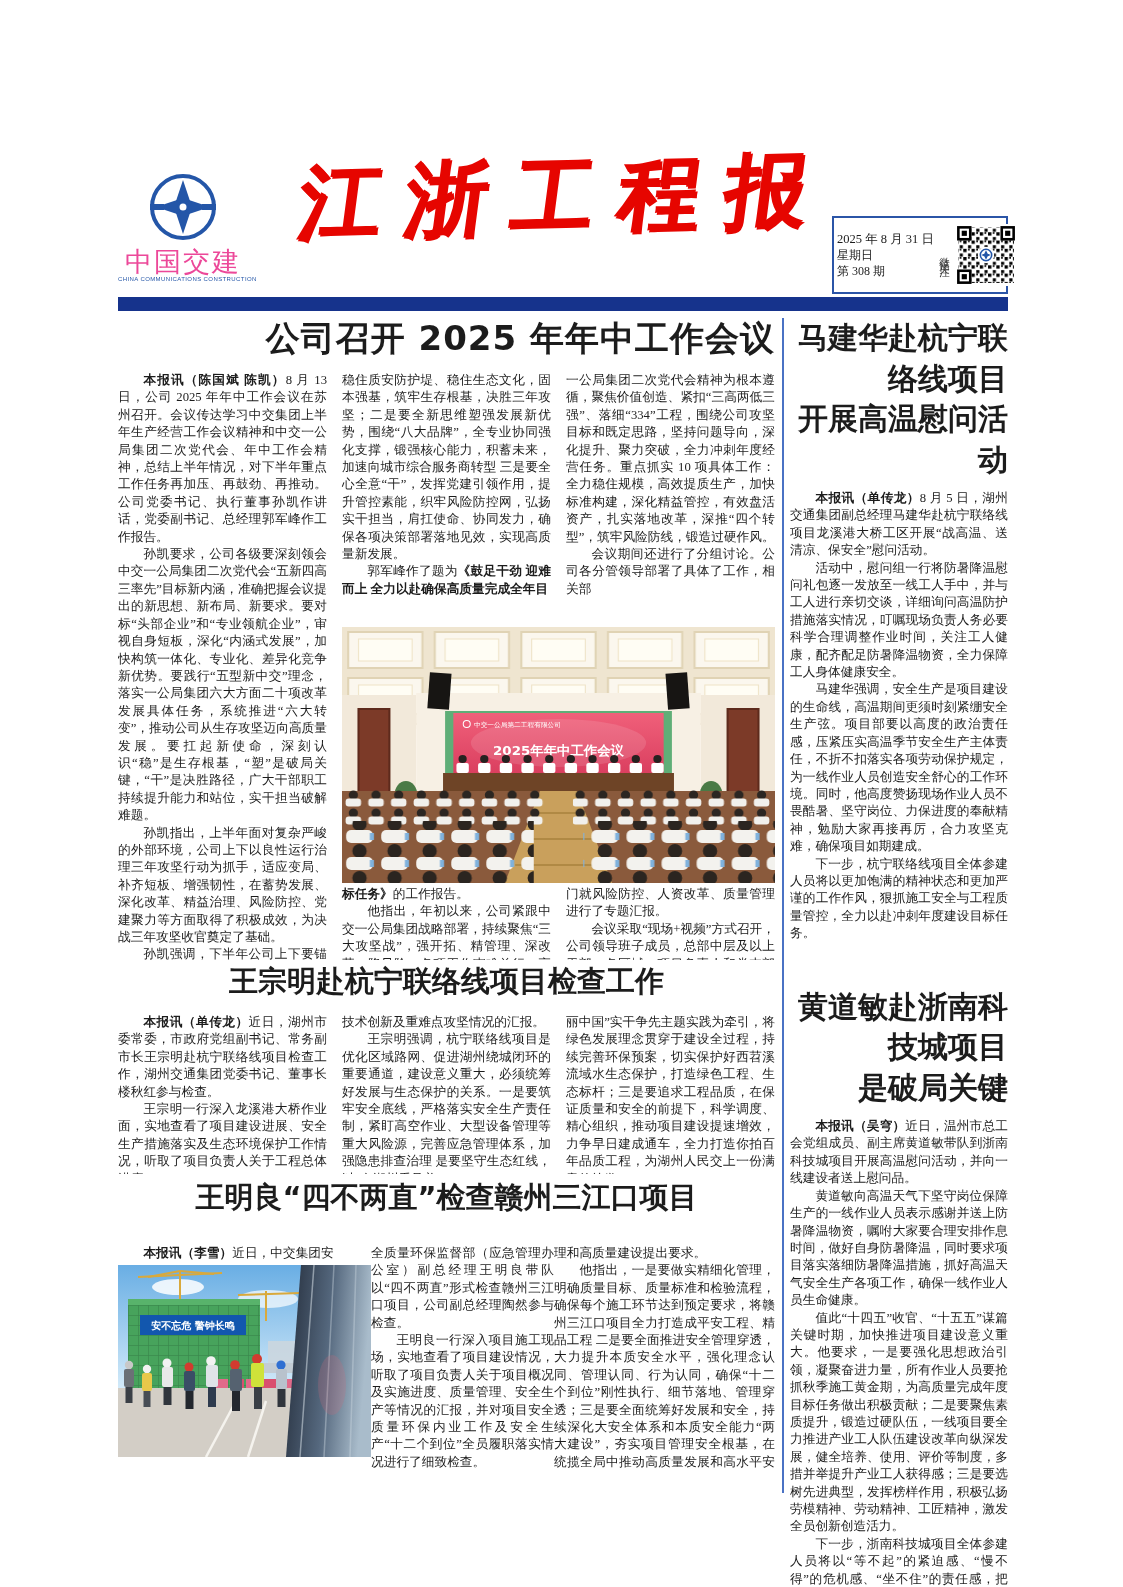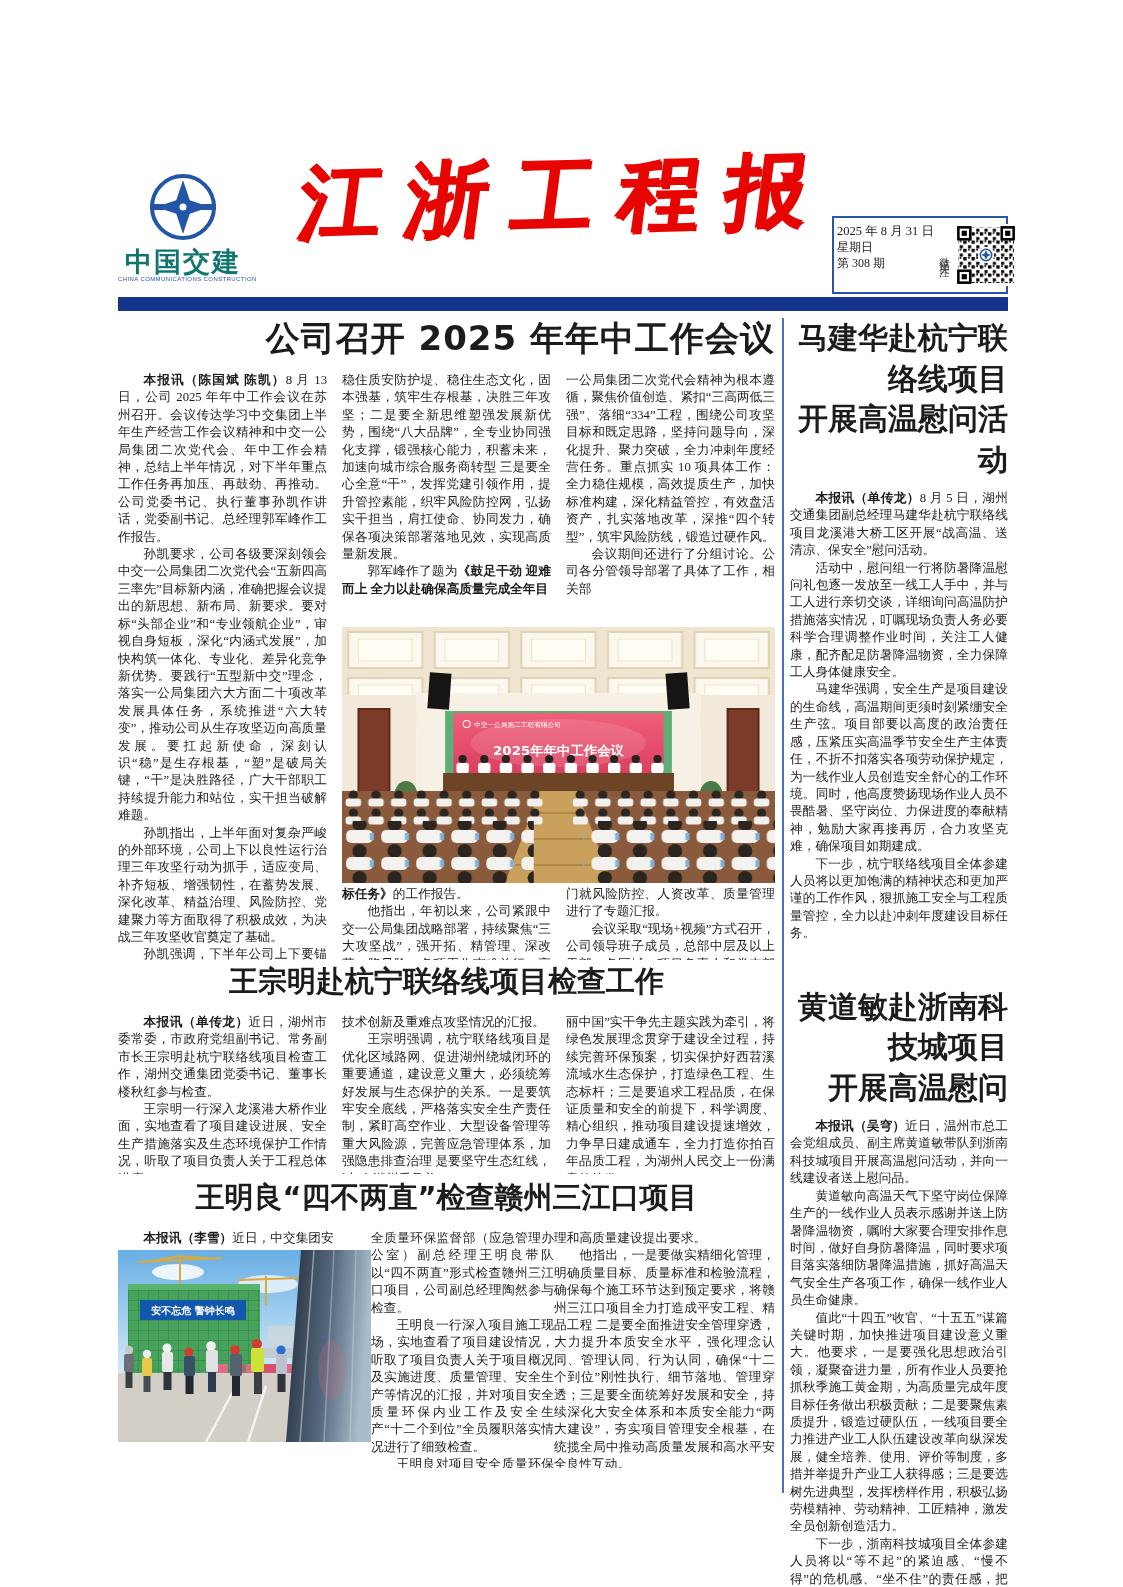--- a/index.html
+++ b/index.html
@@ -1,28 +1,28 @@
 <!DOCTYPE html>
 <html><head>
 <meta charset="utf-8">
 <style>
   html,body{margin:0;padding:0;background:#e9e9e9;}
   .page{position:relative;width:1123px;height:1587px;background:#ffffff;margin:0 auto;overflow:hidden;
         font-family:"Liberation Serif","DejaVu Serif",serif;color:#1c1c1c;}
   
   .logo-block{position:absolute;left:118px;top:168px;width:130px;text-align:center;}
   .logo-icon{display:block;margin:0 auto;}
-  .logo-name{font-family:"DejaVu Sans","Liberation Sans",sans-serif;font-weight:700;font-size:27px;color:#0f766e;letter-spacing:2px;line-height:1.05;margin-top:2px;}
+  .logo-name{font-family:"DejaVu Sans","Liberation Sans",sans-serif;font-weight:400;font-size:27px;color:#ec4899;letter-spacing:2px;line-height:1.05;margin-top:2px;}
   .logo-sub{font-family:"Liberation Sans",sans-serif;font-size:6px;color:#2456a8;letter-spacing:.4px;white-space:nowrap;}
   .brand-title{position:absolute;left:255px;top:142px;width:620px;text-align:center;
         font-family:"DejaVu Sans","Liberation Sans",sans-serif;font-weight:900;font-size:82px;color:#e60500;
         letter-spacing:24px;transform:skewX(-9deg) rotate(-1.5deg);text-shadow:2px 2px 0 #e60500;white-space:nowrap;}
   .date-box{position:absolute;left:832px;top:216px;width:176px;height:78px;border:2px solid #2b55a7;box-sizing:border-box;
         display:flex;align-items:center;padding:4px 3px;gap:3px;background:#fff;}
-  .date-col{flex:1;display:flex;flex-direction:column;justify-content:flex-start;height:64px;}
+  .date-col{flex:1;display:flex;flex-direction:column;justify-content:center;height:64px;}
   .date-line{font-size:12.5px;white-space:nowrap;}
   .date-sub{font-size:12px;line-height:1.3;}
   .wechat-vert{writing-mode:vertical-rl;font-size:10.5px;letter-spacing:3px;color:#333;margin-right:1px;}
   .qr-wrap{width:62px;height:62px;flex:0 0 auto;}
   .blue-bar{position:absolute;left:118px;top:297px;width:890px;height:14px;background:#16338c;}
   
   .para{margin:0;text-indent:2em;font-size:12.7px;line-height:17.4px;text-align:justify;}
   .no-ind{text-indent:0;}
   .lead{font-weight:700;}
   .btxt{font-weight:700;}
@@ -44,21 +44,21 @@
   .side-title{font-family:"DejaVu Sans","Liberation Sans",sans-serif;font-weight:900;font-size:30px;line-height:1.35;
         text-align:right;margin:0 0 10px 0;}
   .side-art2{margin-top:44px;}
   
   .mid-article{position:absolute;left:118px;top:962px;width:657px;height:212px;overflow:hidden;}
   .mid-title{font-family:"DejaVu Sans","Liberation Sans",sans-serif;font-weight:900;font-size:29px;text-align:center;margin:0 0 12px 0;white-space:nowrap;}
   .mid-body{display:flex;gap:15px;}
   .mid-col{flex:1;}
   
   .bot-article{position:absolute;left:118px;top:1178px;width:657px;height:290px;overflow:hidden;}
-  .bot-title{font-family:"DejaVu Sans","Liberation Sans",sans-serif;font-weight:900;font-size:29px;text-align:center;margin:0 0 12px 0;white-space:nowrap;}
+  .bot-title{font-family:"DejaVu Sans","Liberation Sans",sans-serif;font-weight:900;font-size:29px;text-align:center;margin:0 0 27px 0;white-space:nowrap;}
   .bot-body{display:flex;gap:0;}
   .bot-colA{flex:0 0 253px;}
   .bot-colB{flex:0 0 183px;}
   .bot-colC{flex:1;}
   .site-photo{width:253px;height:192px;display:block;margin-top:3px;}
 </style>
 </head>
 <body>
 
 <div class="page">
@@ -254,21 +254,21 @@
       </h2>
       <p class="para"><b class="lead">本报讯（单传龙）</b><span>8 月 5 日，湖州交通集团副总经理马建华赴杭宁联络线项目龙溪港大桥工区开展“战高温、送清凉、保安全”慰问活动。</span></p>
       <p class="para">活动中，慰问组一行将防暑降温慰问礼包逐一发放至一线工人手中，并与工人进行亲切交谈，详细询问高温防护措施落实情况，叮嘱现场负责人务必要科学合理调整作业时间，关注工人健康，配齐配足防暑降温物资，全力保障工人身体健康安全。</p>
       <p class="para">马建华强调，安全生产是项目建设的生命线，高温期间更须时刻紧绷安全生产弦。项目部要以高度的政治责任感，压紧压实高温季节安全生产主体责任，不折不扣落实各项劳动保护规定，为一线作业人员创造安全舒心的工作环境。同时，他高度赞扬现场作业人员不畏酷暑、坚守岗位、力保进度的奉献精神，勉励大家再接再厉，合力攻坚克难，确保项目如期建成。</p>
       <p class="para">下一步，杭宁联络线项目全体参建人员将以更加饱满的精神状态和更加严谨的工作作风，狠抓施工安全与工程质量管控，全力以赴冲刺年度建设目标任务。</p>
     </div>
 
     <div class="side-art2">
       <h2 class="side-title">
         <span>黄道敏赴浙南科技城项目</span><br>
-        <span>开展高温慰问</span>
+        <span>是破局关键</span>
       </h2>
       <p class="para"><b class="lead">本报讯（吴穹）</b><span>近日，温州市总工会党组成员、副主席黄道敏带队到浙南科技城项目开展高温慰问活动，并向一线建设者送上慰问品。</span></p>
       <p class="para">黄道敏向高温天气下坚守岗位保障生产的一线作业人员表示感谢并送上防暑降温物资，嘱咐大家要合理安排作息时间，做好自身防暑降温，同时要求项目落实落细防暑降温措施，抓好高温天气安全生产各项工作，确保一线作业人员生命健康。</p>
       <p class="para">值此“十四五”收官、“十五五”谋篇关键时期，加快推进项目建设意义重大。他要求，一是要强化思想政治引领，凝聚奋进力量，所有作业人员要抢抓秋季施工黄金期，为高质量完成年度目标任务做出积极贡献；二是要聚焦素质提升，锻造过硬队伍，一线项目要全力推进产业工人队伍建设改革向纵深发展，健全培养、使用、评价等制度，多措并举提升产业工人获得感；三是要选树先进典型，发挥榜样作用，积极弘扬劳模精神、劳动精神、工匠精神，激发全员创新创造活力。</p>
       <p class="para">下一步，浙南科技城项目全体参建人员将以“等不起”的紧迫感、“慢不得”的危机感、“坐不住”的责任感，把上级部署和领导关怀转化为攻坚克难、加速推进工程的磅礴力量，全力以赴保安全、抓质量、抢进度，确保圆满完成年度各项建设任务，为温州市高质量发展贡献坚实的中交力量。</p>
     </div>
   </div>
 
   <div class="mid-article">
     <h2 class="mid-title">王宗明赴杭宁联络线项目检查工作</h2>

